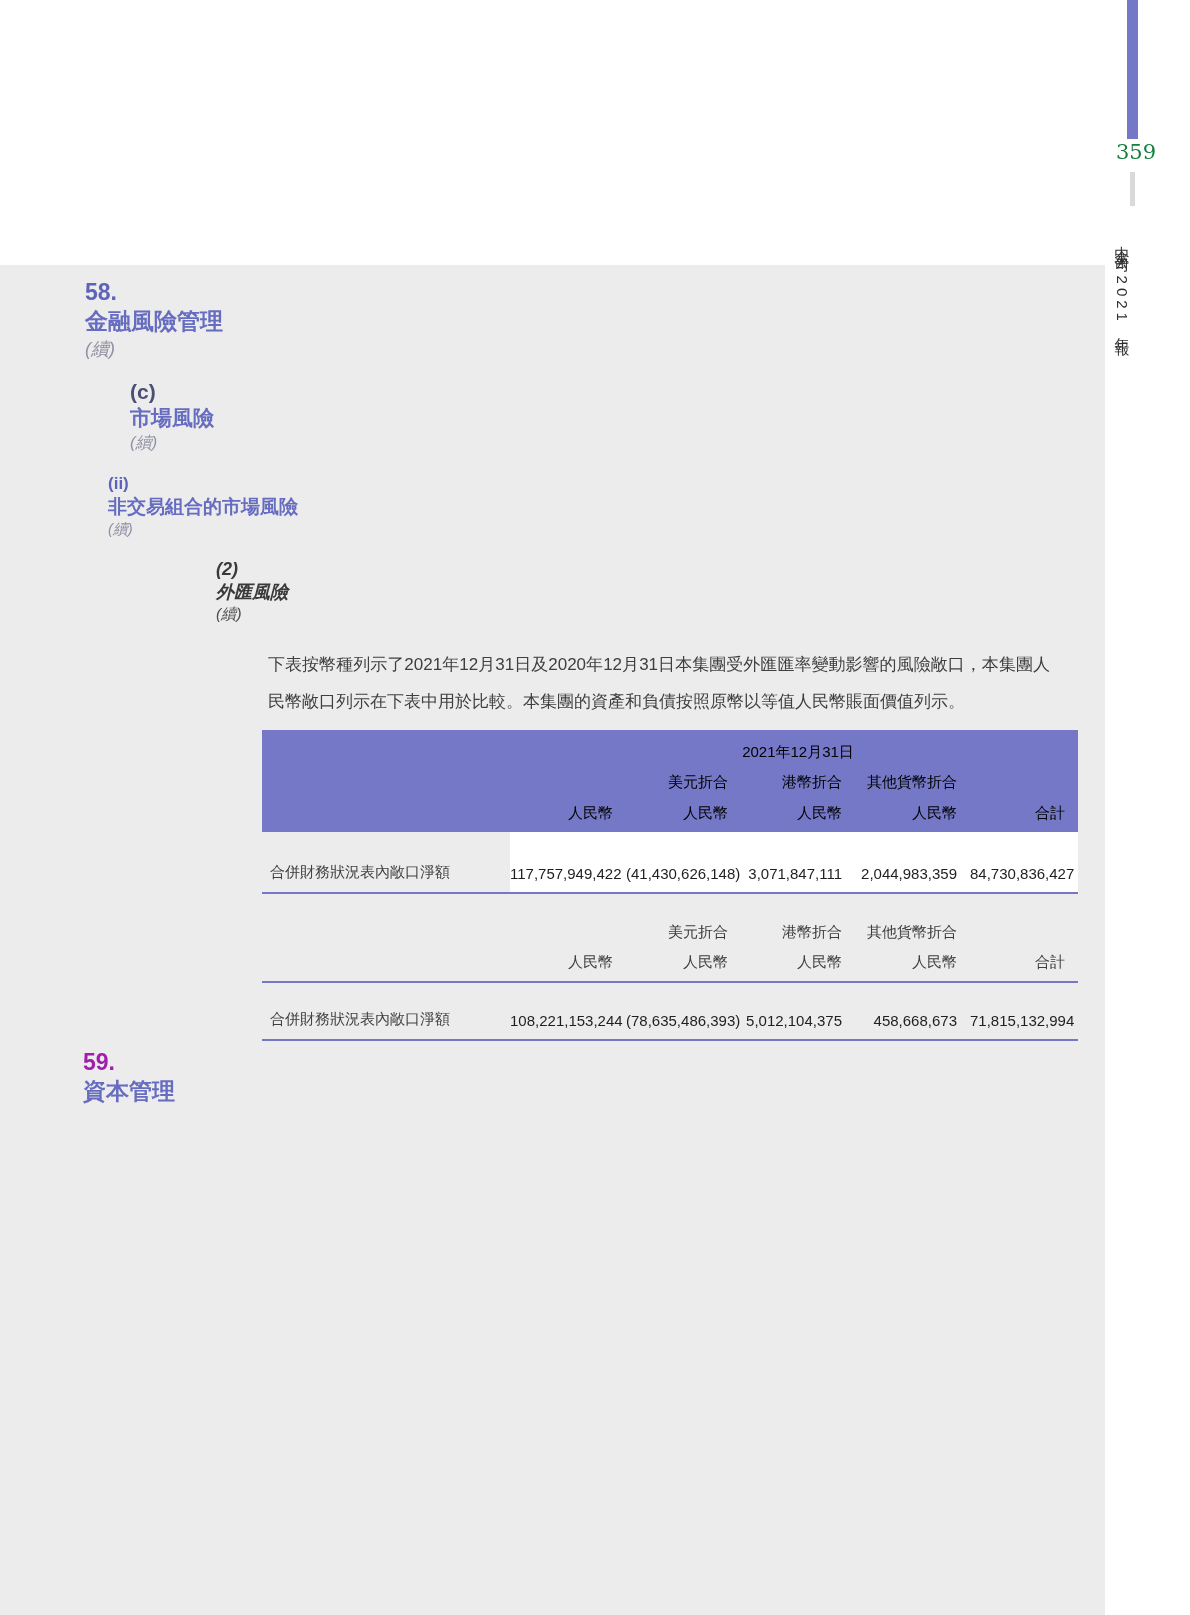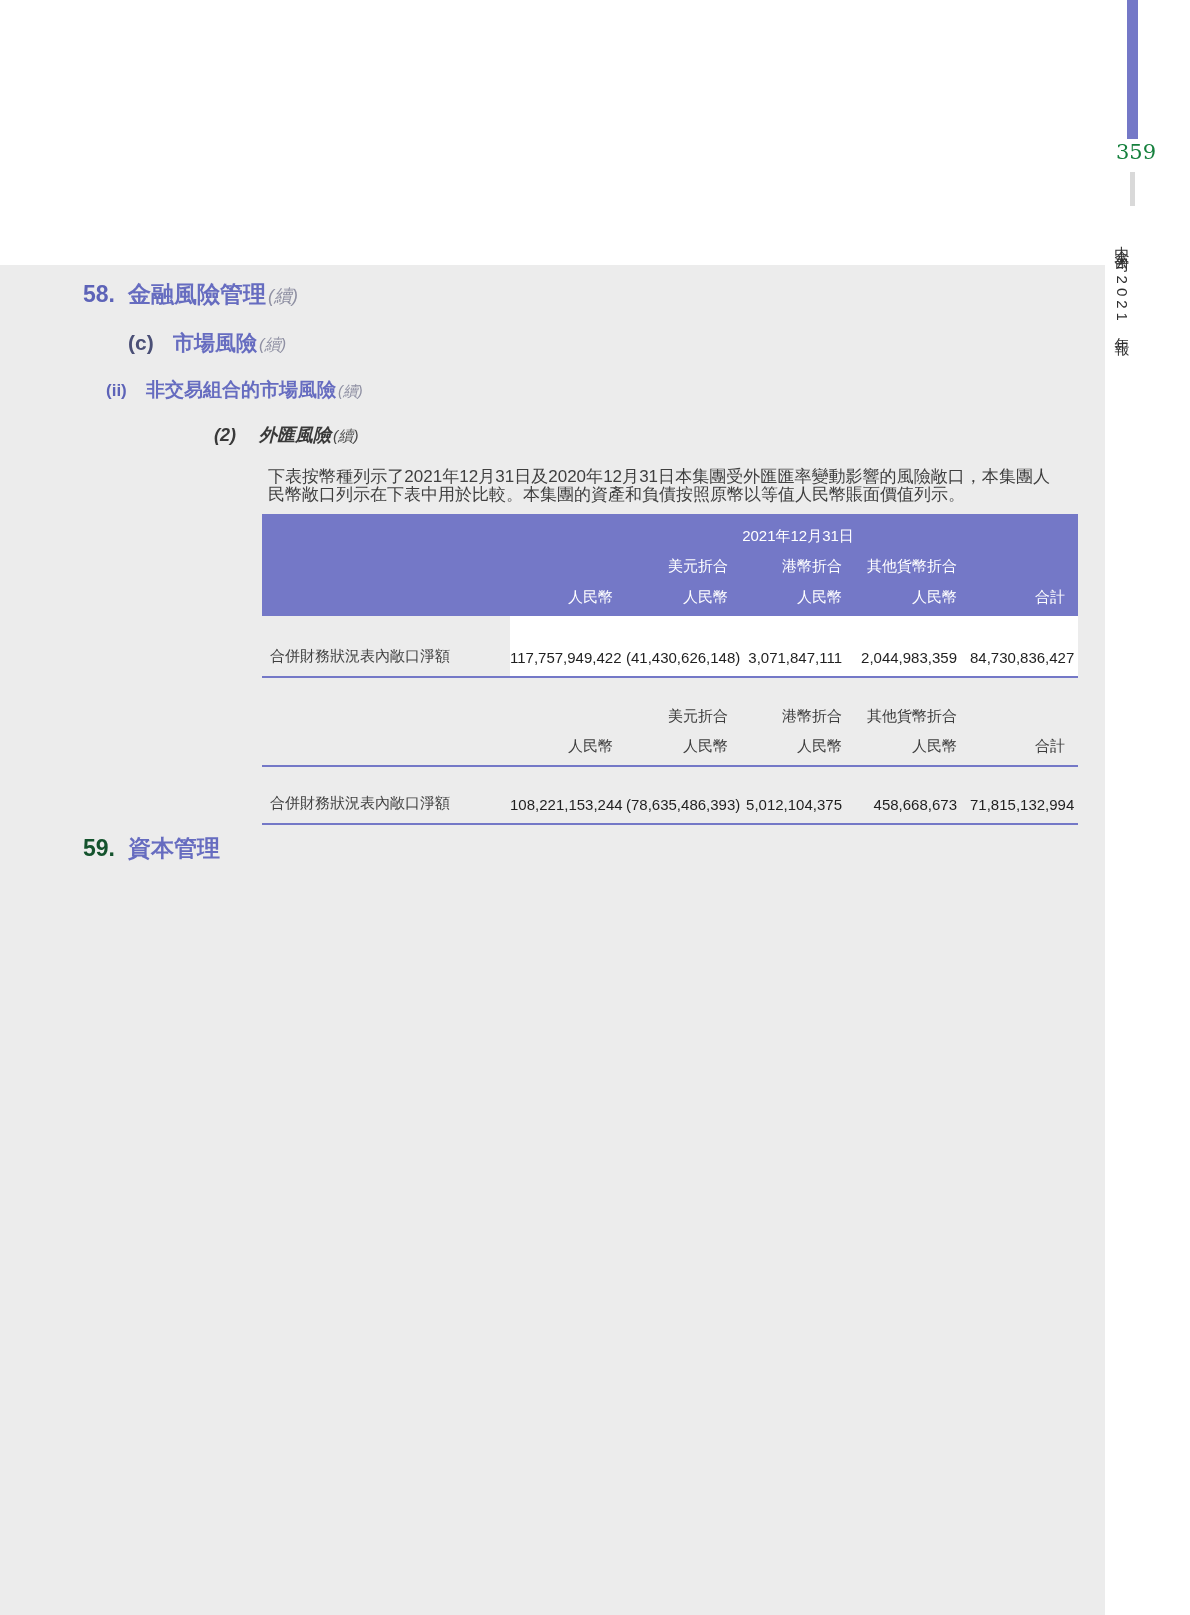--- a/index.html
+++ b/index.html
@@ -17,53 +17,53 @@
   .page-num    { position:absolute; left:1106px; top:140px; width:60px; text-align:center;
                  font-family:"DejaVu Serif","Liberation Serif",serif; font-size:21px; color:#15803d; }
   .side-tick   { position:absolute; left:1130px; top:172px; width:5px; height:34px; background:#d9d9d9; }
   .side-vtitle { position:absolute; left:1112px; top:234px; writing-mode:vertical-rl;
                  font-size:15px; letter-spacing:4px; color:#2f2f2f; }
 
   
   .sheet { position:absolute; left:0; top:265px; width:1105px; height:1350px; background:#ececec; }
 
   
-  .hrow { display:flex; align-items:baseline; }
+  .hrow { display:flex; align-items:baseline;flex-direction:column; }
   .hnum { flex:0 0 auto; font-weight:bold; }
   .cont { font-style:italic; font-weight:normal; }
   .cont.gray { color:#8f90a3; font-size:0.78em; margin-left:2px; }
   .cont.dark { color:#4a4a4a; font-size:0.85em; margin-left:2px; }
 
   .h58  { margin:14px 0 0 83px;  font-size:23px; font-weight:bold; color:#666cc0; }
   .h58 .hnum  { width:45px; color:#5d63b8; }
   .hc   { margin:19px 0 0 128px; font-size:21px; font-weight:bold; color:#666cc0; }
   .hc .hnum   { width:45px; color:#4a4f76; }
   .hii  { margin:20px 0 0 106px; font-size:19px; font-weight:bold; color:#666cc0; }
   .hii .hnum  { width:40px; color:#5d63b8; font-size:17px; }
   .hfx  { margin:20px 0 0 214px; font-size:18px; font-weight:bold; font-style:italic; color:#3a3a3a; }
   .hfx .hnum  { width:45px; }
   .h59  { margin:8px 0 0 83px; font-size:23px; font-weight:bold; color:#666cc0; }
-  .h59 .hnum  { width:45px; color:#14532d; }
-
-  
-  .p-intro { margin:21px 0 0 268px; width:782px; font-size:17px; line-height:18px;
+  .h59 .hnum  { width:45px; color:#a21caf; }
+
+  
+  .p-intro { margin:21px 0 0 268px; width:782px; font-size:17px; line-height:37px;
              text-align:justify; color:#3f3f3f; }
   .p-cap   { margin:18px 0 0 128px; width:952px; font-size:17.5px; line-height:37px;
              text-align:justify; color:#3f3f3f; }
   .p-cap.second { margin-top:24px; }
 
   
   table.fx { border-collapse:collapse; table-layout:fixed; width:816px; margin-left:262px; }
   table.fx td { font-size:15px; overflow:visible; white-space:nowrap; }
   .num-cell { text-align:right; padding-right:13px; }
   .lbl-cell { text-align:left;  padding-left:8px; color:#3f3f3f; }
 
   
   table.t2021 { margin-top:10px; border-bottom:2px solid #7478c7; }
-  table.t2021 thead td { background:#7478c7; color:#ffffff; }
+  table.t2021 thead td { background:#7478c7; color:#000000; }
   table.t2021 .r1 td { height:34px; vertical-align:bottom; padding-bottom:2px; }
   table.t2021 .r2 td { height:30px; vertical-align:bottom; padding-bottom:2px; }
   table.t2021 .r3 td { height:38px; vertical-align:bottom; padding-bottom:9px; }
   table.t2021 .date-cell { text-align:center; }
   table.t2021 tbody td { height:61px; vertical-align:bottom; padding-bottom:10px; }
   table.t2021 tbody td.white { background:#ffffff; }
 
   
   table.t2020 { margin-top:20px; border-bottom:2px solid #7478c7; }
   table.t2020 thead td { color:#3d3d3d; }

